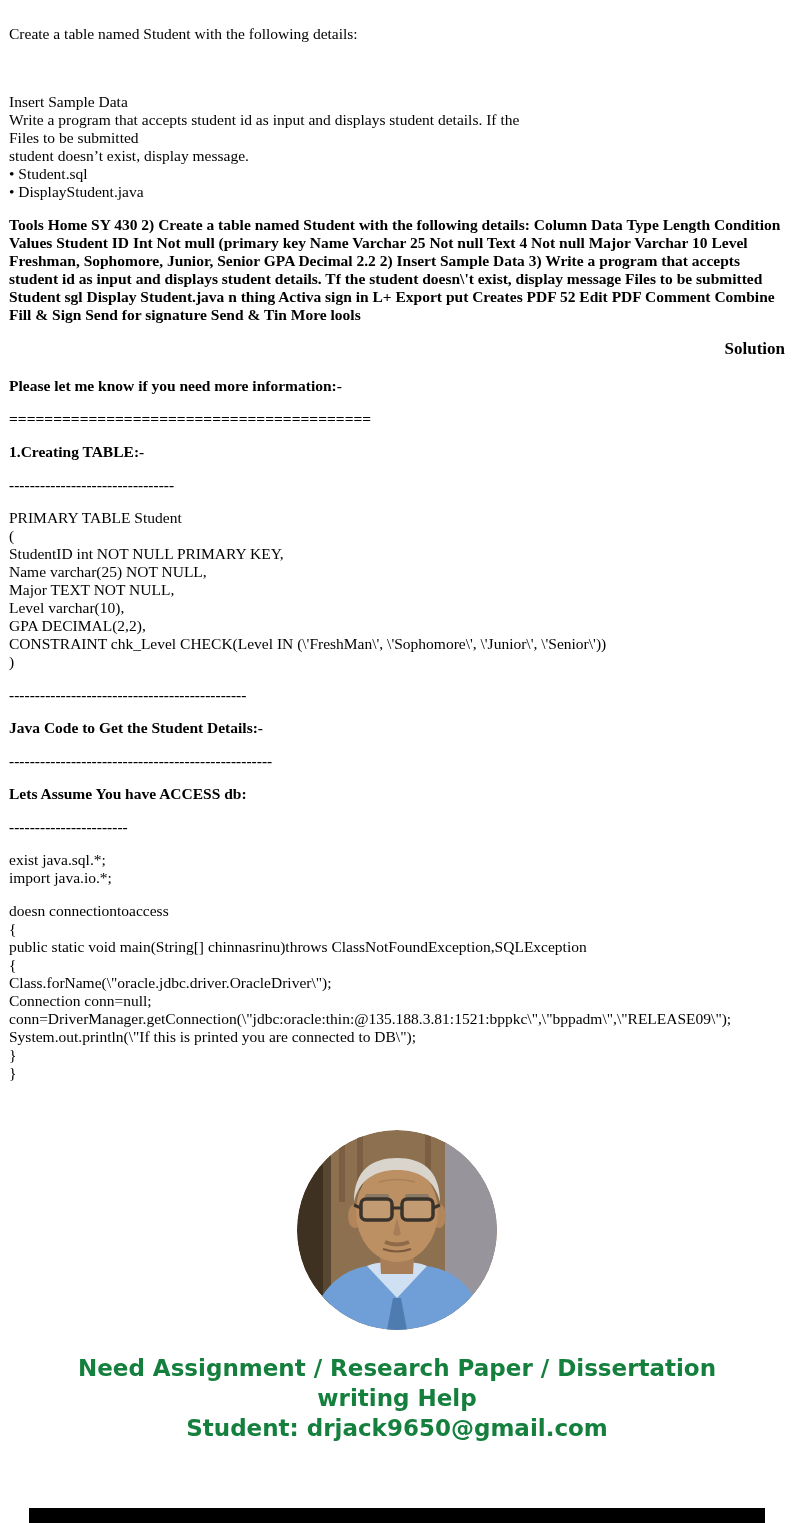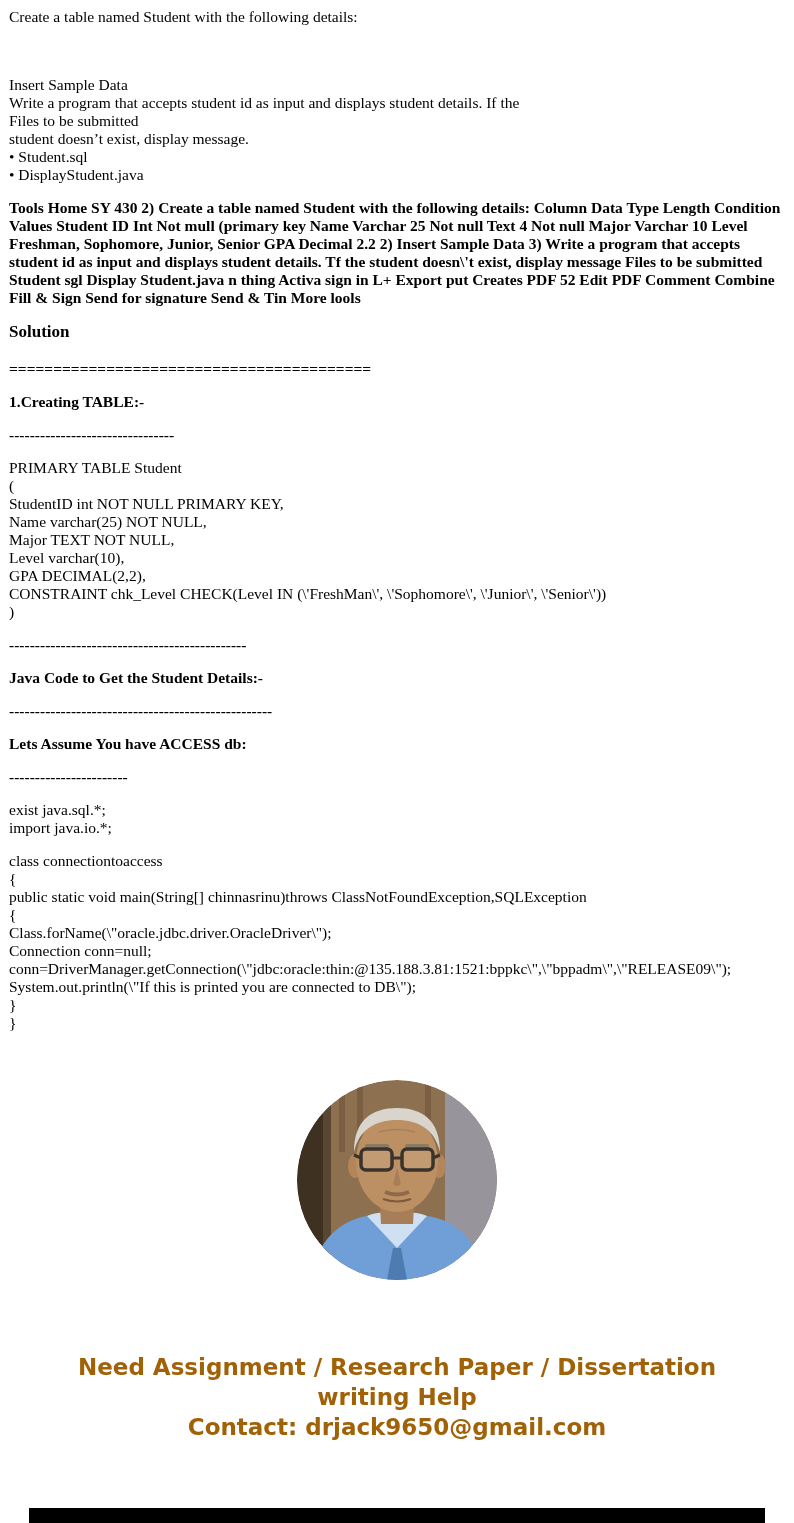--- a/index.html
+++ b/index.html
@@ -6,46 +6,47 @@
   html, body { background:#ffffff; }
   .page {
     position:relative;
     width:794px; height:1523px;
     margin:0 auto;
     background:#ffffff;
     color:#000000;
     font-family:"Liberation Serif", serif;
     font-size:15.5px;
     line-height:18px;
-    padding:8px 9px 0 9px;
+    padding:25px 9px 0 9px;
     overflow:hidden;
   }
   .line { white-space:pre-wrap; min-height:18px; }
   .block { margin:0 0 15px 0; }
   .para { margin:0 0 15px 0; white-space:pre-wrap;font-weight:bold; }
   .spacer { height:35px; }
   .solution-heading {
     font-family:"Liberation Serif", serif;
     font-size:17px; font-weight:bold;
     line-height:20px;
     margin:8px 0 18px 0;
+    text-align:right;
   }
   .avatar-wrap {
     width:200px; height:200px;
     margin:48px auto 0 auto;
   }
   .avatar-wrap svg { display:block; border-radius:50%; }
   .footer {
-    margin-top:72px;
+    margin-top:23px;
     text-align:center;
     font-family:"DejaVu Sans", sans-serif;
     font-weight:700;
     font-size:23px;
     line-height:30px;
-    color:#a16207;
+    color:#15803d;
   }
   .black-bar {
     position:absolute;
     left:50%; bottom:0;
     transform:translateX(-50%);
     width:736px; height:15px;
     background:#000000;
   }
 </style>
 </head>
@@ -65,20 +66,21 @@
     <div class="line">Files to be submitted</div>
     <div class="line">student doesn’t exist, display message.</div>
     <div class="line">• Student.sql</div>
     <div class="line">• DisplayStudent.java</div>
   </div>
 
   <p class="para">Tools Home SY 430 2) Create a table named Student with the following details: Column Data Type Length Condition Values Student ID Int Not mull (primary key Name Varchar 25 Not null Text 4 Not null Major Varchar 10 Level Freshman, Sophomore, Junior, Senior GPA Decimal 2.2 2) Insert Sample Data 3) Write a program that accepts student id as input and displays student details. Tf the student doesn\'t exist, display message Files to be submitted Student sgl Display Student.java n thing Activa sign in L+ Export put Creates PDF 52 Edit PDF Comment Combine Fill &amp; Sign Send for signature Send &amp; Tin More lools</p>
 
   <h2 class="solution-heading">Solution</h2>
 
+  <p class="para">Please let me know if you need more information:-</p>
 
   <p class="para">=========================================</p>
 
   <p class="para">1.Creating TABLE:-</p>
 
   <p class="para">--------------------------------</p>
 
   <div class="block">
     <div class="line">PRIMARY TABLE Student</div>
     <div class="line">(</div>
@@ -100,21 +102,21 @@
   <p class="para">Lets Assume You have ACCESS db:</p>
 
   <p class="para">-----------------------</p>
 
   <div class="block">
     <div class="line">exist java.sql.*;</div>
     <div class="line">import java.io.*;</div>
   </div>
 
   <div class="block">
-    <div class="line">class connectiontoaccess</div>
+    <div class="line">doesn connectiontoaccess</div>
     <div class="line">{</div>
     <div class="line">public static void main(String[] chinnasrinu)throws ClassNotFoundException,SQLException</div>
     <div class="line">{</div>
     <div class="line">Class.forName(\"oracle.jdbc.driver.OracleDriver\");</div>
     <div class="line">Connection conn=null;</div>
     <div class="line">conn=DriverManager.getConnection(\"jdbc:oracle:thin:@135.188.3.81:1521:bppkc\",\"bppadm\",\"RELEASE09\");</div>
     <div class="line">System.out.println(\"If this is printed you are connected to DB\");</div>
     <div class="line">}</div>
     <div class="line">}</div>
   </div>
@@ -152,18 +154,18 @@
         <path d="M88,112 Q100,117 112,112" stroke="#8f6a48" stroke-width="4" fill="none"></path>
         <path d="M86,119 Q100,124 114,119" stroke="#7d5a3e" stroke-width="2" fill="none"></path>
         <path d="M82,52 Q100,47 118,52" stroke="#a87e58" stroke-width="1.5" fill="none"></path>
       </g>
     </svg>
   </div>
 
   <div class="footer">
     <div>Need Assignment / Research Paper / Dissertation</div>
     <div>writing Help</div>
-    <div>Contact: drjack9650@gmail.com</div>
+    <div>Student: drjack9650@gmail.com</div>
   </div>
 
   <div class="black-bar"></div>
 
 </div>
 
 </body></html>

